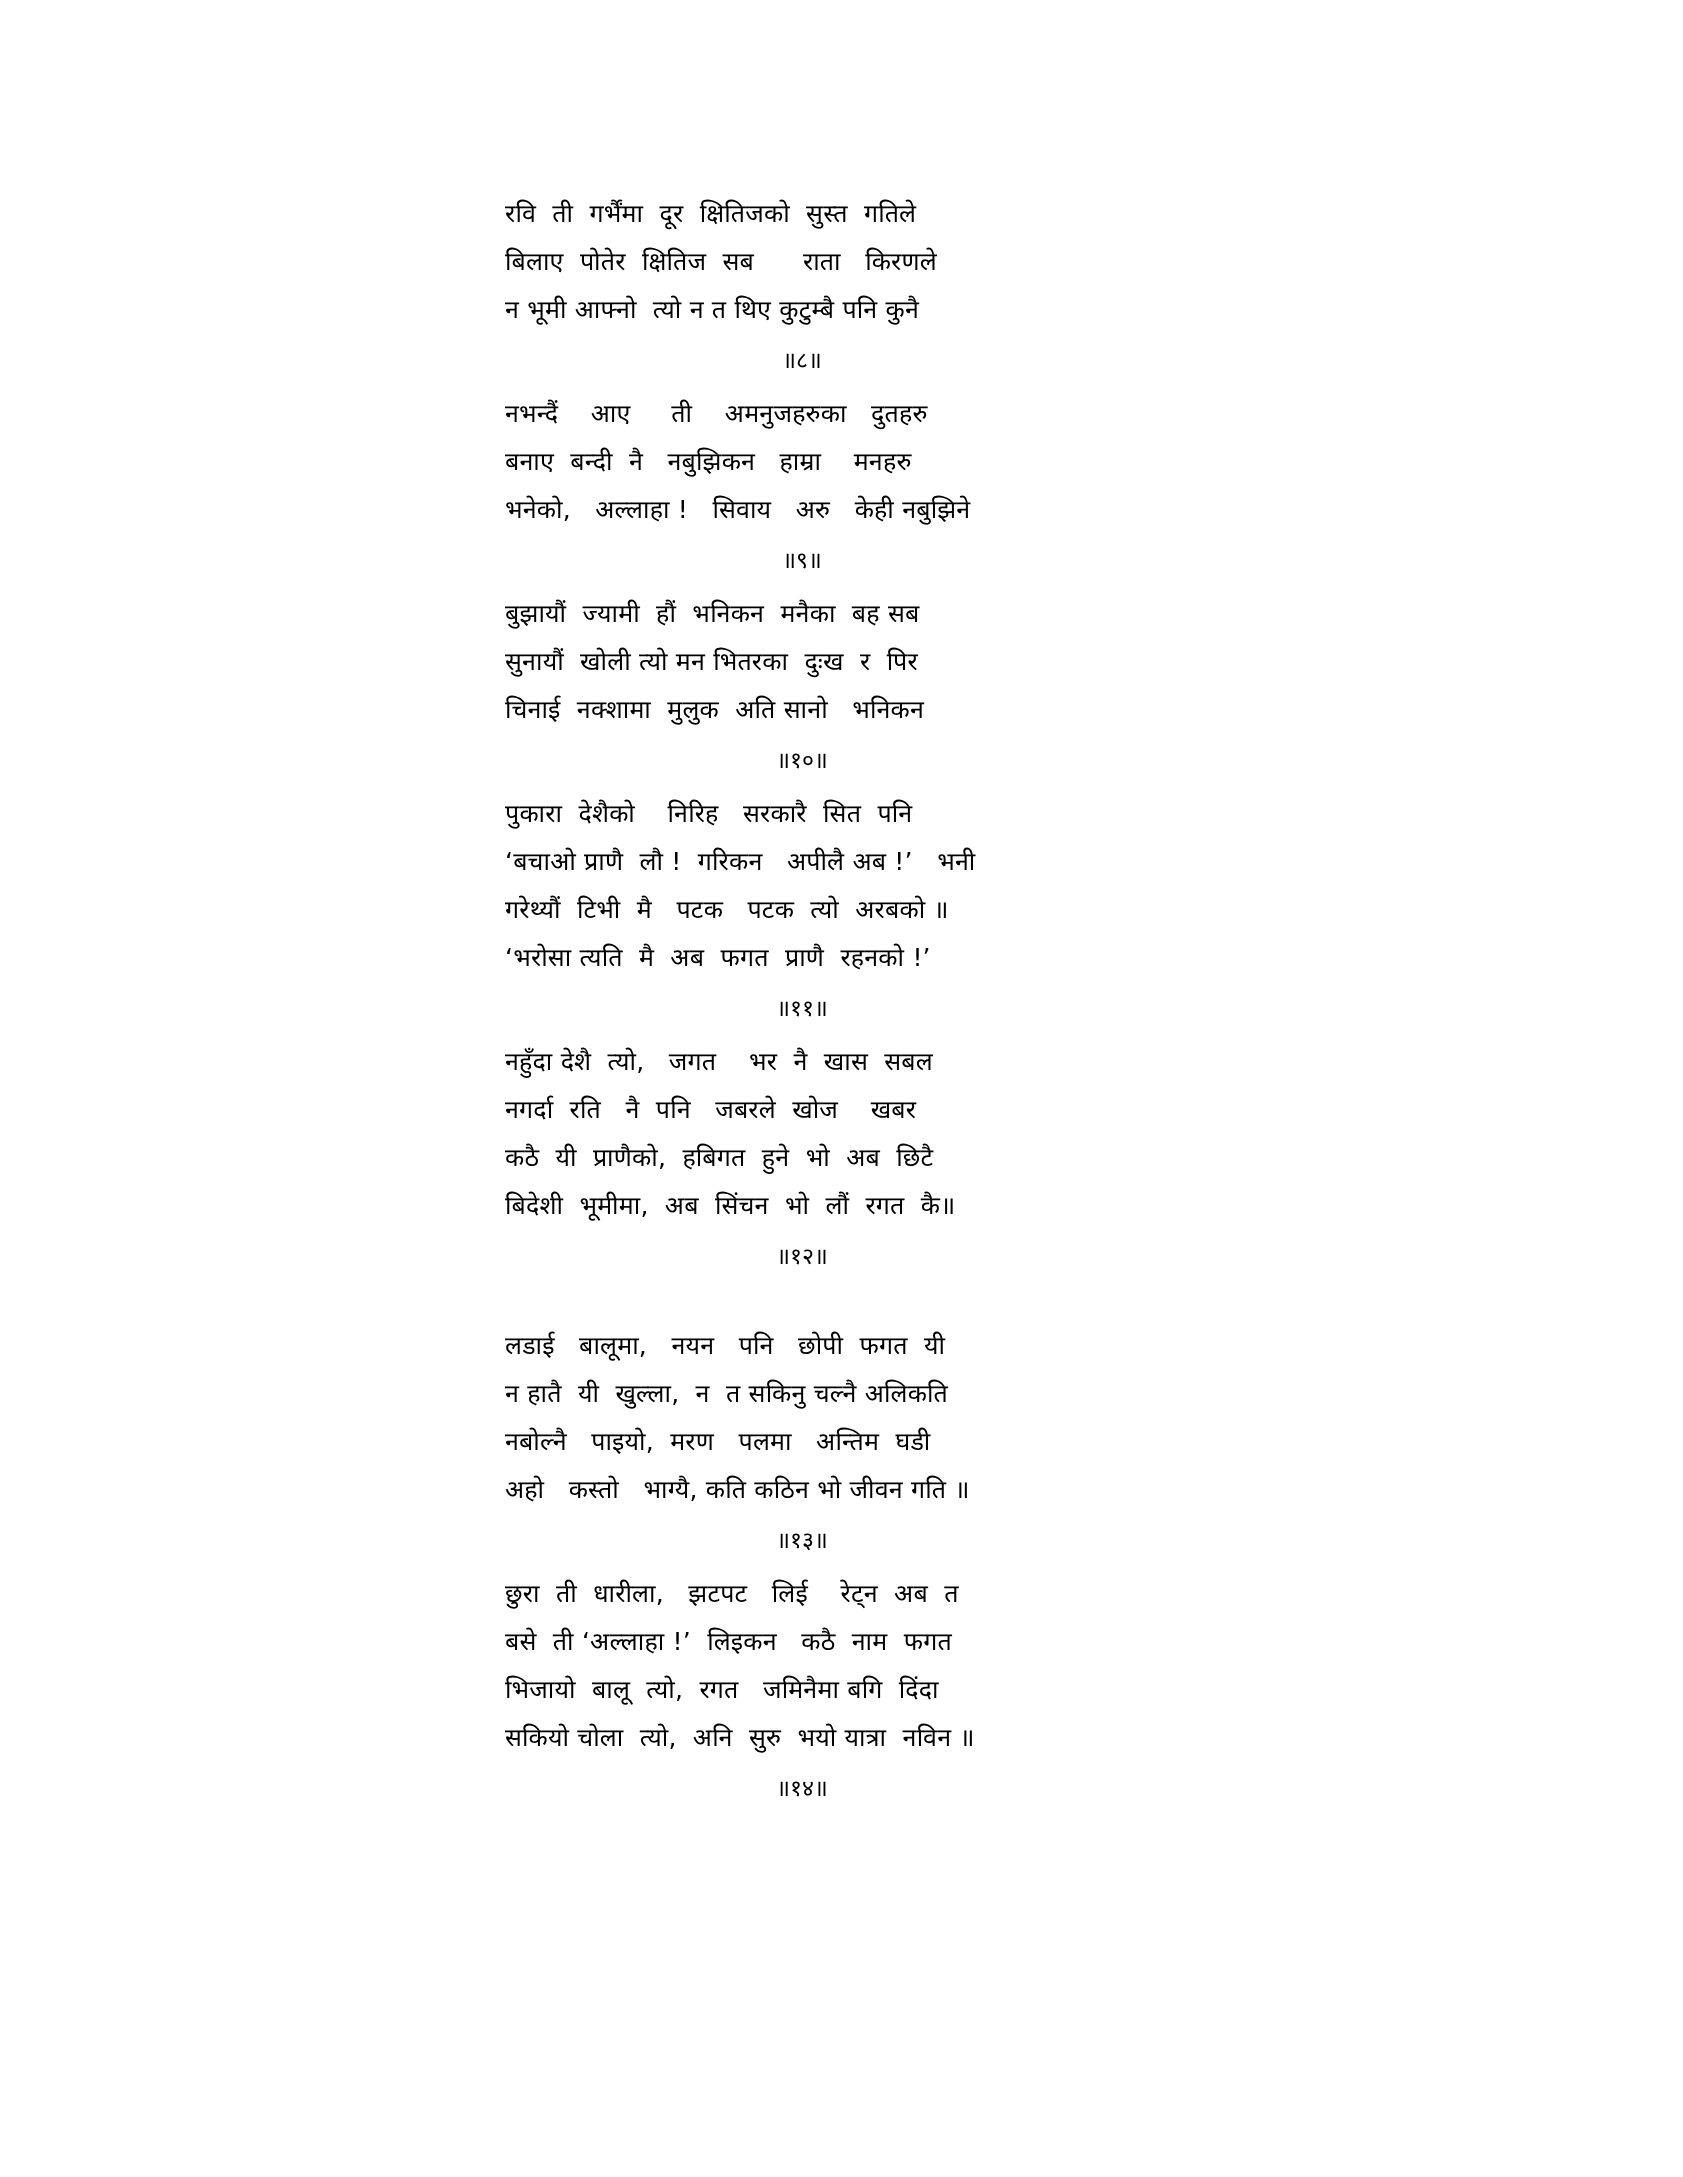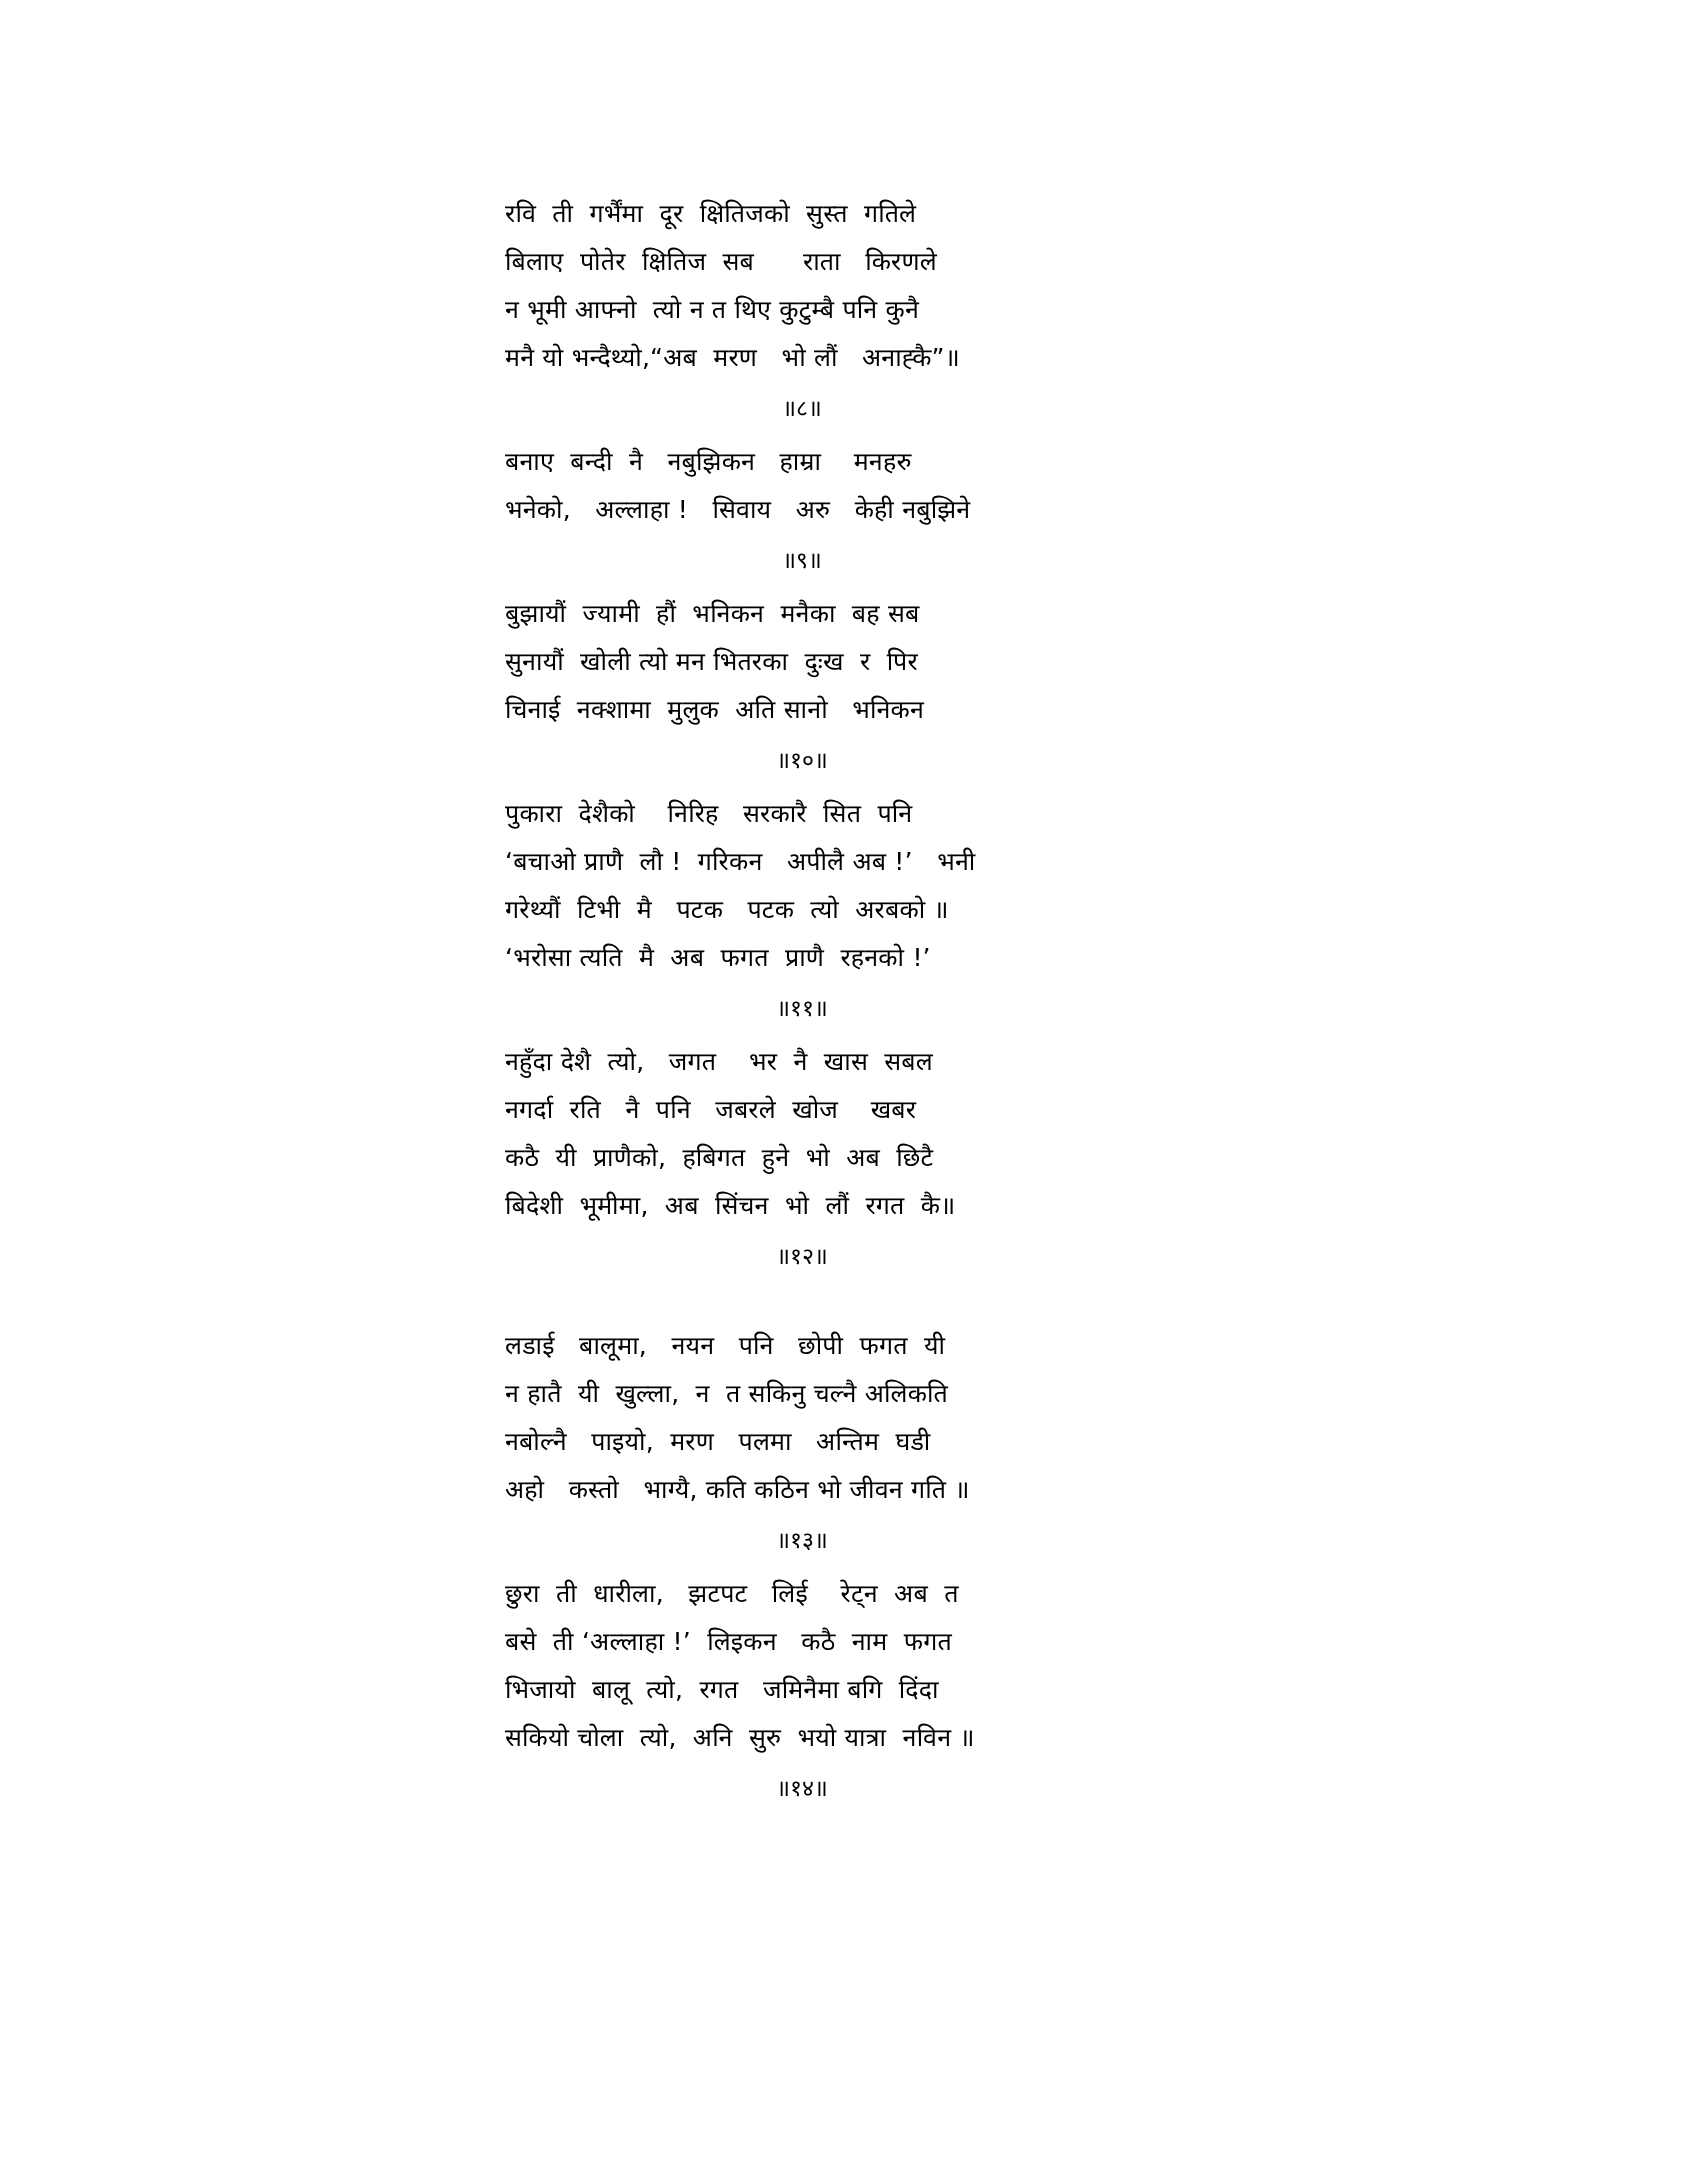--- a/index.html
+++ b/index.html
@@ -55,25 +55,25 @@
 </head>
 <body>
 
 <div class="page">
   <div class="content">
 
     <div class="stanza">
       <div class="verse-line">रवि  ती  गर्भैंमा  दूर  क्षितिजको  सुस्त  गतिले</div>
       <div class="verse-line">बिलाए  पोतेर  क्षितिज  सब      राता   किरणले</div>
       <div class="verse-line">न भूमी आफ्नो  त्यो न त थिए कुटुम्बै पनि कुनै</div>
-      <div class="verse-line">मनै यो भन्दैथ्यो,“अब  मरण   भो लौं   अनाह्कै”॥</div>
       <div class="stanza-number">॥८॥</div>
     </div>
 
     <div class="stanza">
+      <div class="verse-line">नभन्दैं    आए     ती    अमनुजहरुका   दुतहरु</div>
       <div class="verse-line">बनाए  बन्दी  नै   नबुझिकन   हाम्रा    मनहरु</div>
       <div class="verse-line">भनेको,   अल्लाहा !   सिवाय   अरु   केही नबुझिने</div>
       <div class="stanza-number">॥९॥</div>
     </div>
 
     <div class="stanza">
       <div class="verse-line">बुझायौं  ज्यामी  हौं  भनिकन  मनैका  बह सब</div>
       <div class="verse-line">सुनायौं  खोली त्यो मन भितरका  दुःख  र  पिर</div>
       <div class="verse-line">चिनाई  नक्शामा  मुलुक  अति सानो   भनिकन</div>
       <div class="stanza-number">॥१०॥</div>

